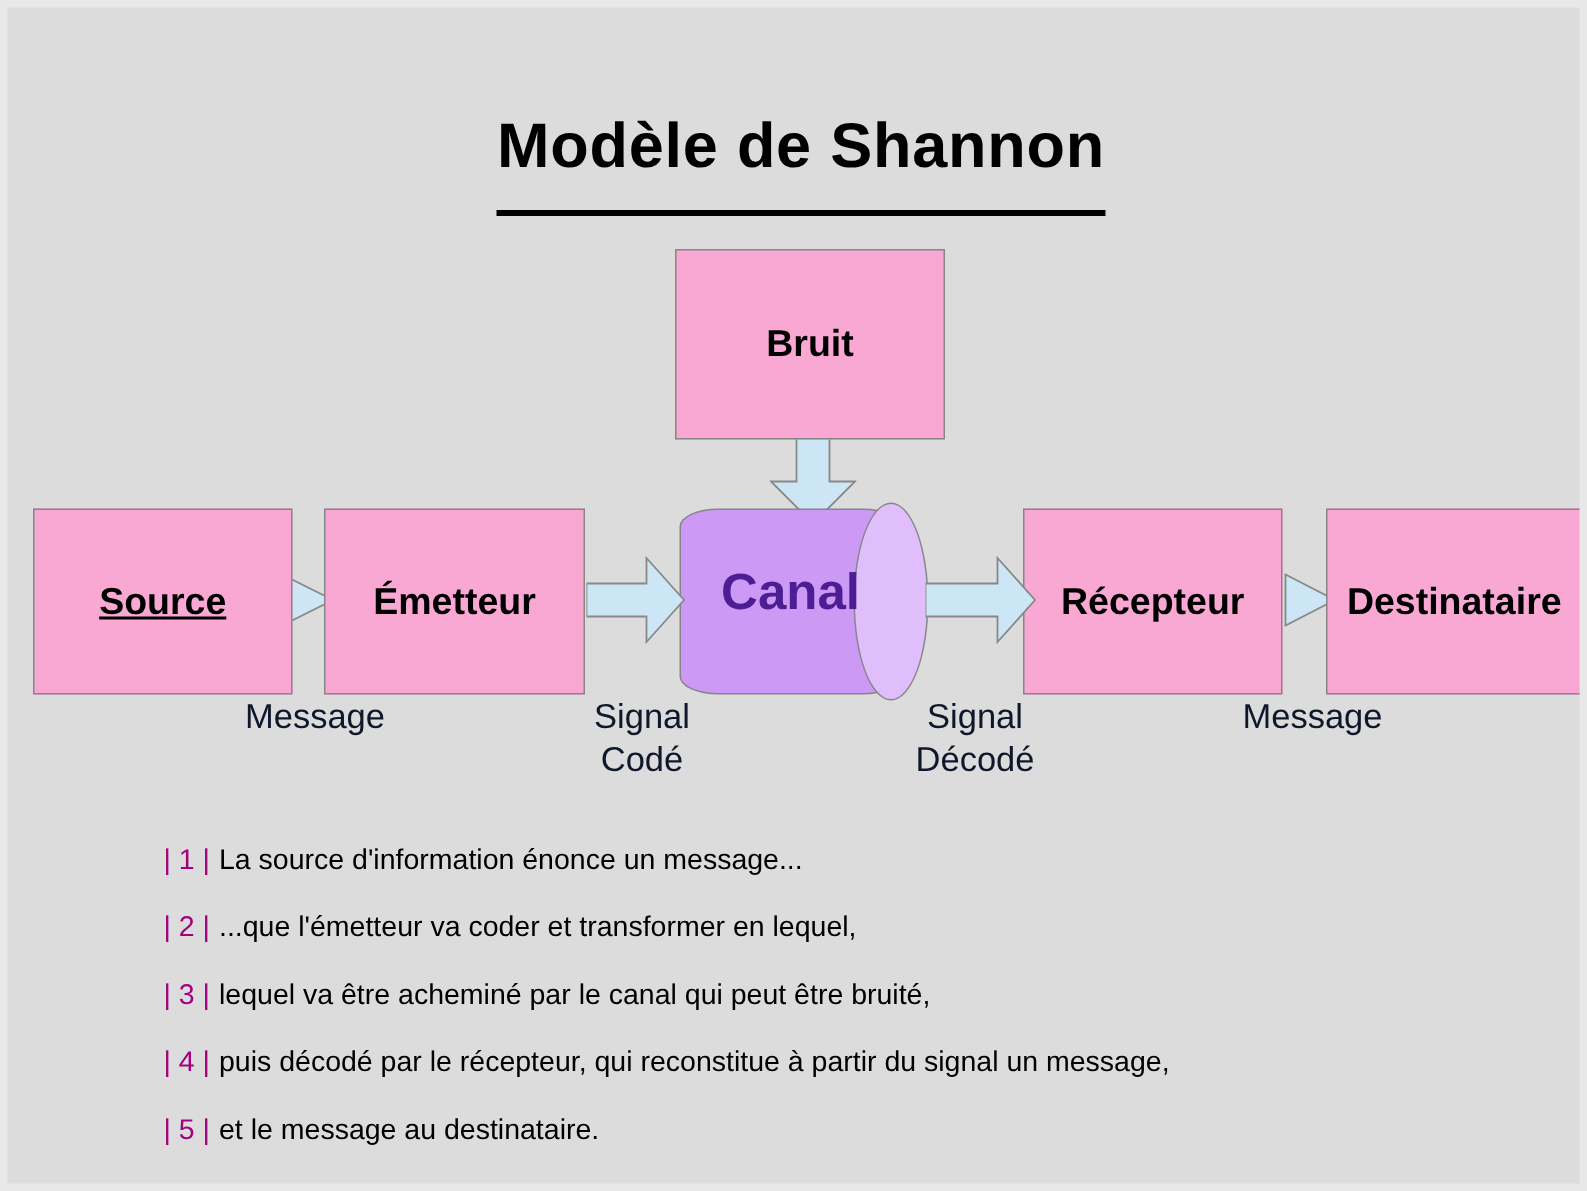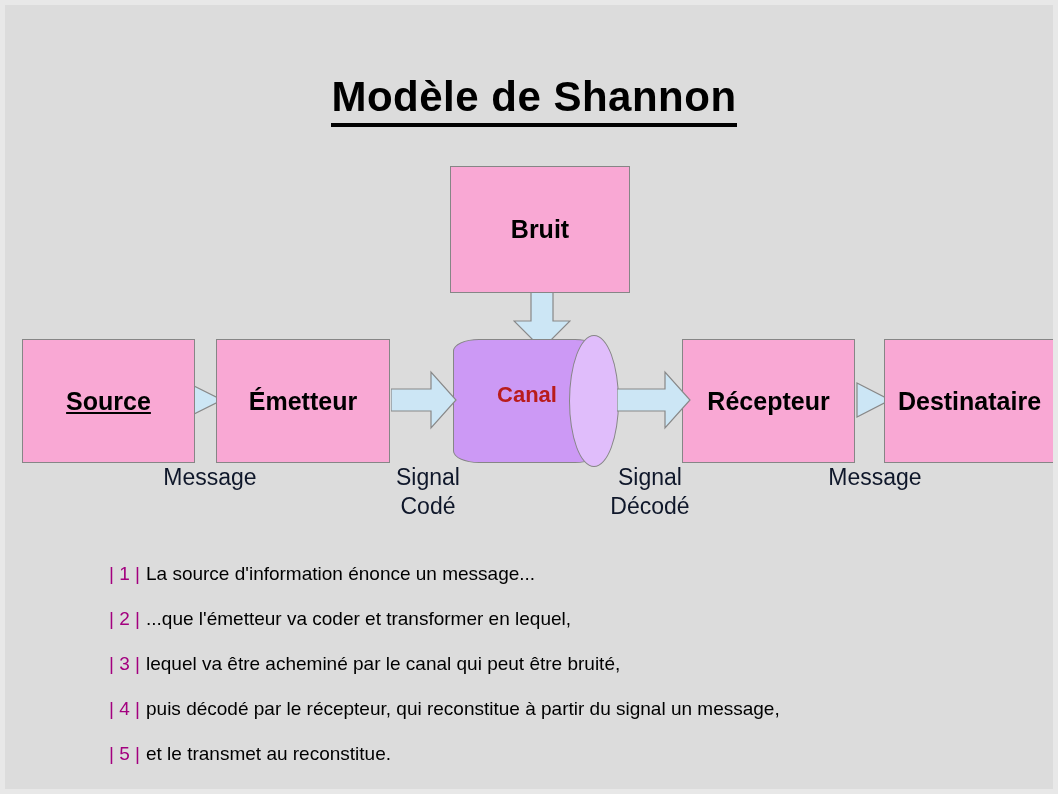--- a/index.html
+++ b/index.html
@@ -27,21 +27,21 @@
     top: 68px;
     width: 1058px;
     text-align: center;
     font-size: 42px;
     font-weight: bold;
     color: #000000;
     letter-spacing: 0.5px;
   }
   .title span {
     border-bottom: 4px solid #000000;
-    padding-bottom: 3px;
+    padding-bottom: 20px;
     text-align: center;
   }
 
   
   .node {
     position: absolute;
     background: #f9a8d4;
     border: 1px solid #868686;
     box-sizing: border-box;
     display: flex;
@@ -90,23 +90,23 @@
     box-sizing: border-box;
   }
   #node-canal .cyl-label {
     position: absolute;
     left: 0; top: 0;
     width: 148px;
     height: 112px;
     display: flex;
     align-items: center;
     justify-content: center;
-    font-size: 22px;
+    font-size: 34px;
     font-weight: bold;
-    color: #b91c1c;
+    color: #4c1d95;
     z-index: 2;
   }
 
   
   .arrow { position: absolute; z-index: 2; }
   #arrow-bruit-canal { left: 508px; top: 283px; width: 58px; height: 62px; z-index: 1; }
   #arrow-src-emt     { left: 182px; top: 362px; width: 36px; height: 66px; z-index: 2; }
   #arrow-emt-canal   { left: 386px; top: 365px; width: 66px; height: 60px; z-index: 4; }
   #arrow-canal-rcp   { left: 612px; top: 365px; width: 74px; height: 60px; z-index: 4; }
   #arrow-rcp-dst     { left: 851px; top: 362px; width: 35px; height: 66px; z-index: 2; }
@@ -224,17 +224,17 @@
     <div class="step">
       <span class="marker">| 2 |</span><span>...que l'émetteur va coder et transformer en lequel,</span>
     </div>
     <div class="step">
       <span class="marker">| 3 |</span><span>lequel va être acheminé par le canal qui peut être bruité,</span>
     </div>
     <div class="step">
       <span class="marker">| 4 |</span><span>puis décodé par le récepteur, qui reconstitue à partir du signal un message,</span>
     </div>
     <div class="step">
-      <span class="marker">| 5 |</span><span>et le transmet au reconstitue.</span>
+      <span class="marker">| 5 |</span><span>et le message au destinataire.</span>
     </div>
   </div>
 
 </div>
 
 </body></html>

